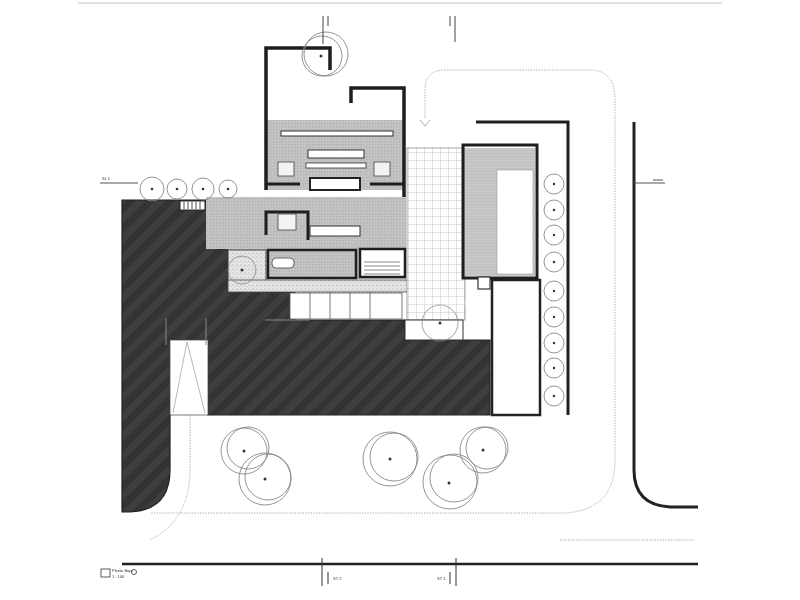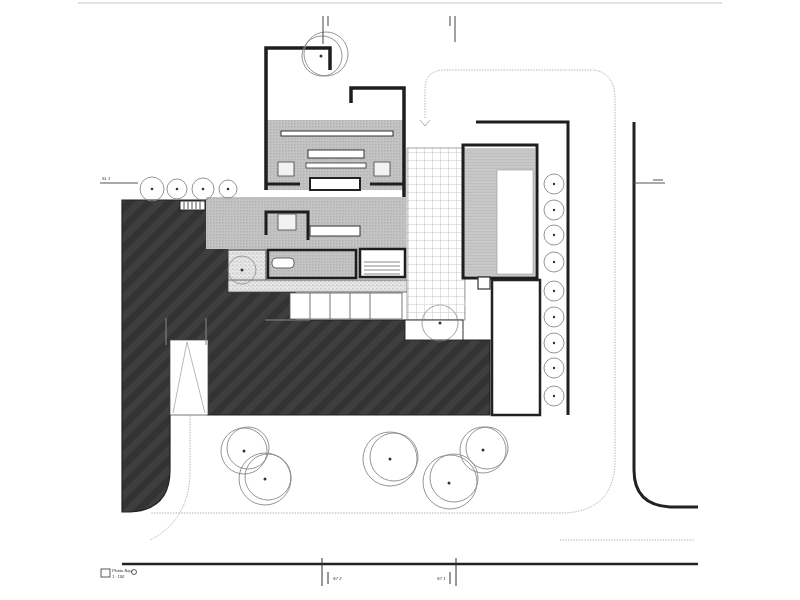--- a/index.html
+++ b/index.html
@@ -1,18 +1,18 @@
 <!DOCTYPE html>
 <html><head>
 <meta charset="utf-8">
 <style>
   html, body { margin: 0; padding: 0; background: #ffffff; }
   body { width: 800px; height: 600px; overflow: hidden; position: relative; font-family: "Liberation Sans", sans-serif; }
   #plan { position: absolute; left: 0; top: 0; width: 800px; height: 600px; }
-  .label { position: absolute; font-size: 4px; color: #333; font-family: "Liberation Sans", sans-serif; white-space: nowrap; font-style: italic; }
+  .label { position: absolute; font-size: 4px; color: #333; font-family: "Liberation Sans", sans-serif; white-space: nowrap; }
 </style>
 </head>
 <body>
 
 <svg id="plan" viewBox="0 0 800 600" xmlns="http://www.w3.org/2000/svg">
   <defs>
     <pattern id="hatch" width="14" height="14" patternUnits="userSpaceOnUse" patternTransform="rotate(45)">
       <rect width="14" height="14" fill="#333"></rect>
       <rect width="7" height="14" fill="#3e3e3e"></rect>
     </pattern>

